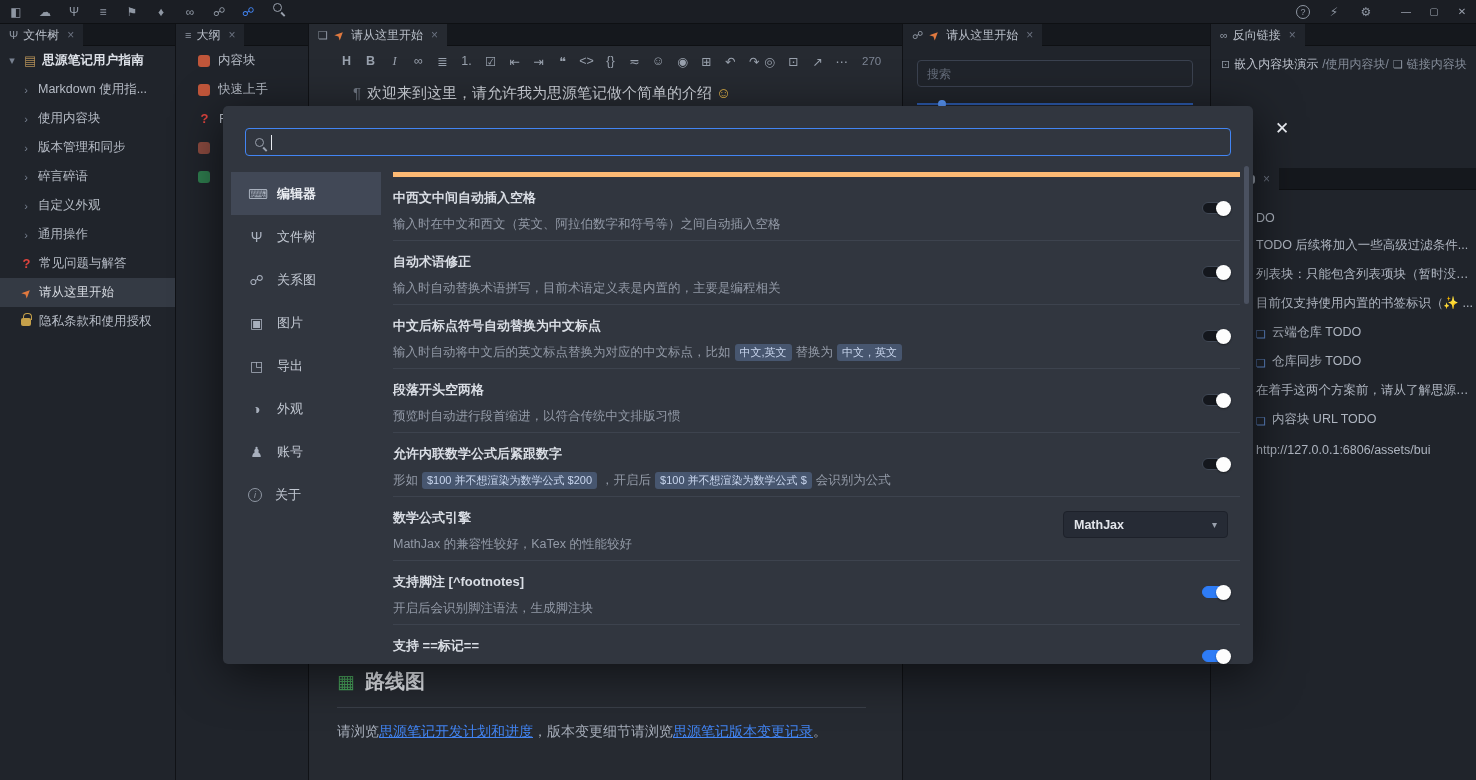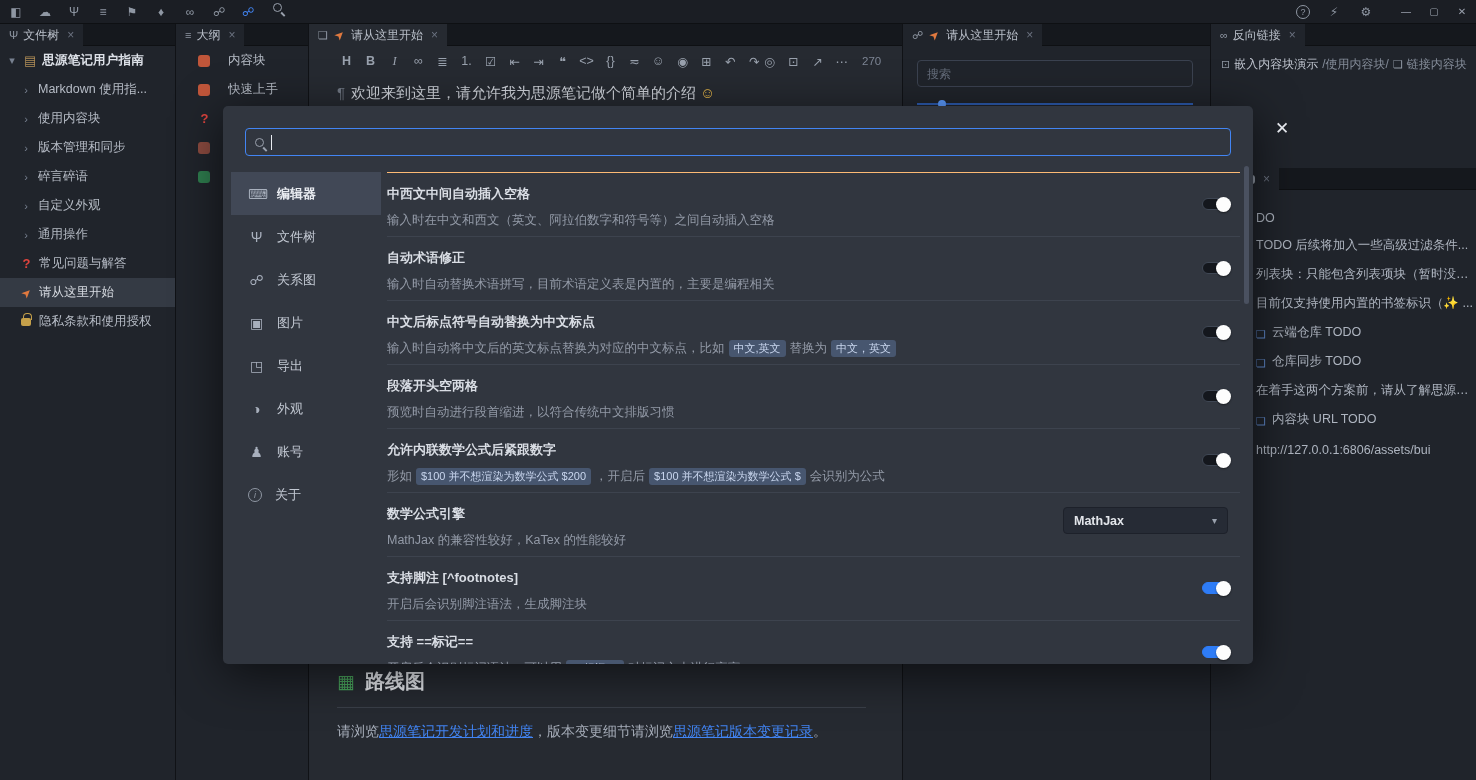--- a/index.html
+++ b/index.html
@@ -45,37 +45,37 @@
   .nb-ico { color:#b08d57; font-size:13px; flex:0 0 auto; }
   .q-ico { color:#e0443e; font-weight:bold; font-size:13px; width:13px; text-align:center; flex:0 0 auto; }
   .rocket-ico { display:inline-block; transform:rotate(-45deg); color:#e0793f; font-size:12px; width:13px; text-align:center; flex:0 0 auto; }
   .css-lock { width:10px; height:8px; background:#c5a04a; border-radius:2px; position:relative; margin:0 2px 0 1px; flex:0 0 auto; }
   .css-lock::before { content:""; position:absolute; top:-5px; left:1.5px; width:7px; height:6px;
     border:1.5px solid #c5a04a; border-bottom:none; border-radius:4px 4px 0 0; }
   .lbl { overflow:hidden; text-overflow:ellipsis; }
 
   
   #outline-panel { left:176px; width:133px; border-right:1px solid #101216; }
-  .ol-row { height:29px; display:flex; align-items:center; gap:18px; padding-left:22px;
+  .ol-row { height:29px; display:flex; align-items:center; gap:8px; padding-left:22px;
     font-size:12.5px; color:#b6bcc6; white-space:nowrap; }
   .sq { width:12px; height:12px; border-radius:3px; flex:0 0 auto; }
 
   
   #editor-panel { left:309px; width:594px; border-right:1px solid #101216; }
   #editor-panel .panel-body { background:#262a31; }
   #editor-panel .tab { background:#262a31; }
   #editor-toolbar { position:absolute; top:0; left:0; right:0; height:30px; display:flex;
     align-items:center; padding:0 24px 0 30px; }
   .ed-group { display:flex; align-items:center; gap:9px; }
   .ed-icon { min-width:15px; text-align:center; font-size:12.5px; color:#99a1ad; }
   .ed-icon.b { font-weight:bold; }
   .ed-icon.i { font-style:italic; font-family:"Liberation Serif","DejaVu Serif",serif; }
   #ed-right { margin-left:auto; display:flex; align-items:center; gap:9px; }
   #char-count { font-size:11.5px; color:#7d8594; margin-left:4px; }
-  #welcome-line { position:absolute; top:38px; left:28px; font-size:15px; color:#cfd3da; white-space:nowrap; }
+  #welcome-line { position:absolute; top:38px; left:44px; font-size:15px; color:#cfd3da; white-space:nowrap; }
   #welcome-line .pilcrow { color:#6f7682; margin-right:6px; }
   #welcome-line .smiley { color:#e9b949; margin-left:4px; }
   #roadmap { position:absolute; top:622px; left:28px; width:529px; }
   #roadmap h2 { margin:0; display:flex; align-items:center; gap:10px; font-size:20px; color:#e6e9ee;
     padding-bottom:12px; border-bottom:1px solid #3a3f49; }
   .map-ico { color:#49a35c; font-size:19px; }
   #roadmap p { margin:13px 0 0 0; font-size:14px; color:#a6adb9; line-height:1.5; }
   .rm-link { color:#4285f4; text-decoration:underline; cursor:pointer; }
 
   
@@ -113,21 +113,21 @@
   .css-mag::after { content:""; position:absolute; width:1.5px; height:5px; background:#9aa1ad;
     left:8px; top:8px; transform:rotate(-45deg); }
   #dlg-caret { width:1px; height:15px; background:#e8ebf0; }
   #dlg-search input { flex:1; background:transparent; border:none; outline:none; color:#dfe3ea;
     font-size:13px; font-family:inherit; }
   #dlg-menu { position:absolute; left:8px; top:66px; width:150px; }
   .menu-item { height:43px; display:flex; align-items:center; gap:12px; padding-left:17px;
     font-size:13px; color:#c2c8d2; cursor:pointer; }
   .menu-item.selected { background:#414856; color:#e9ecf1; font-weight:bold; }
   .menu-item .m-icon { width:17px; text-align:center; font-size:14px; color:#a8b0bd; }
-  #dlg-rows { position:absolute; left:164px; top:66px; right:13px; border-top:1px solid #fdba74; }
+  #dlg-rows { position:absolute; left:170px; top:66px; right:13px; border-top:5px solid #fdba74; }
   .dlg-row { height:64px; position:relative; border-bottom:1px solid #3d434e; padding-top:12px; }
   .dlg-title { font-size:13px; font-weight:600; color:#d9dde4; margin-bottom:9px; }
   .dlg-desc { font-size:12.5px; color:#939aa7; display:flex; align-items:center; gap:4px; white-space:nowrap; }
   .kbd { background:#47566f; color:#c9d6ee; border-radius:3px; padding:1px 5px; font-size:11px; }
   .toggle { position:absolute; right:10px; top:25px; width:28px; height:12px; border-radius:7px;
     background:#14171d; border:1px solid #3f4754; cursor:pointer; }
   .toggle .knob { position:absolute; right:-2px; top:-2.5px; width:15px; height:15px; border-radius:50%;
     background:#fdfdfd; box-shadow:0 1px 2px rgba(0,0,0,.45); }
   .toggle.on { background:#2e7cf6; border-color:#2e7cf6; }
   .dlg-select { position:absolute; right:12px; top:14px; width:165px; height:27px; background:#262b35;

